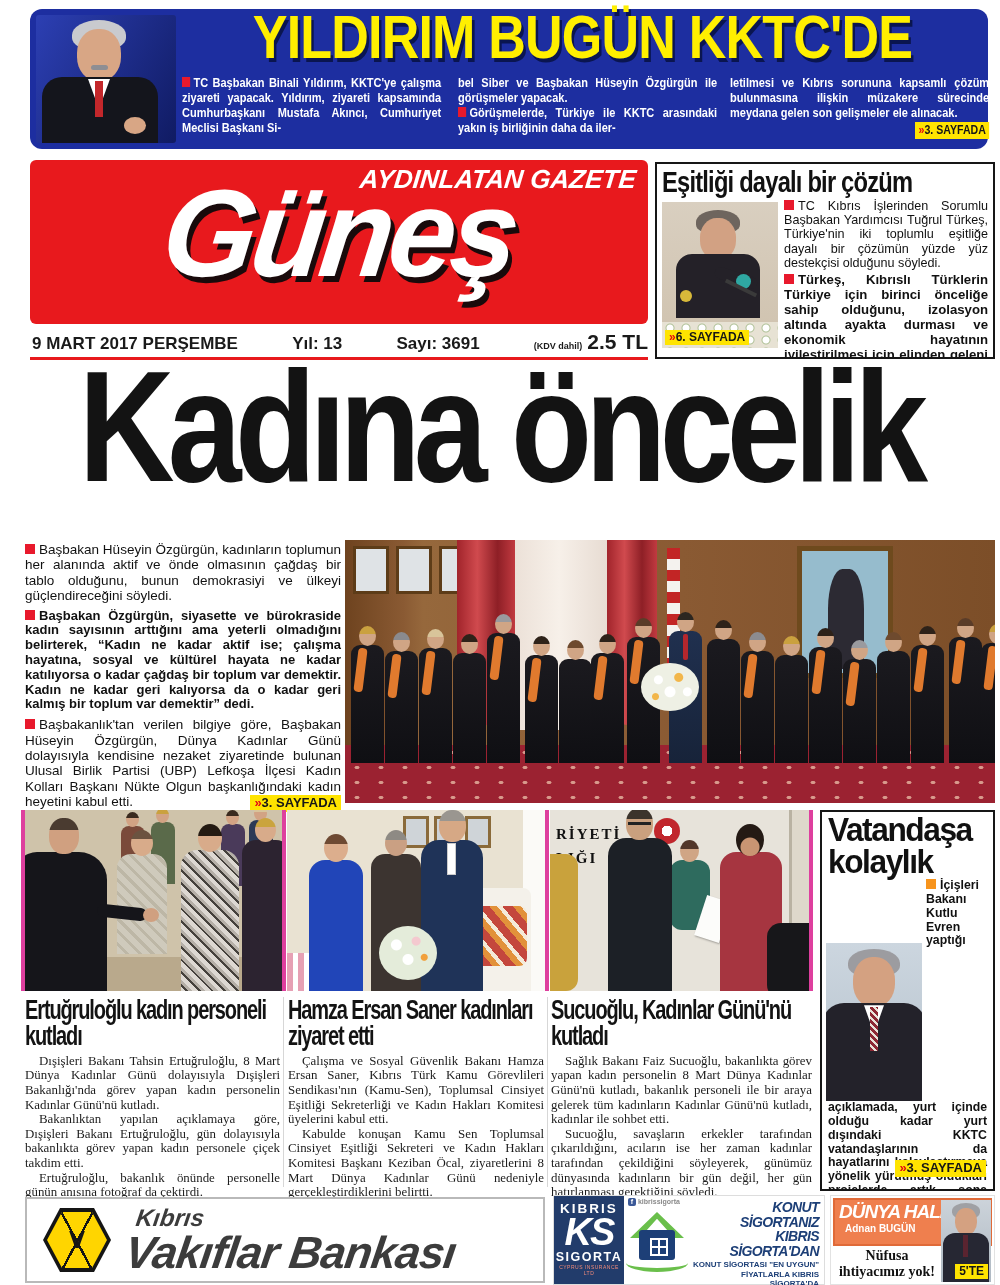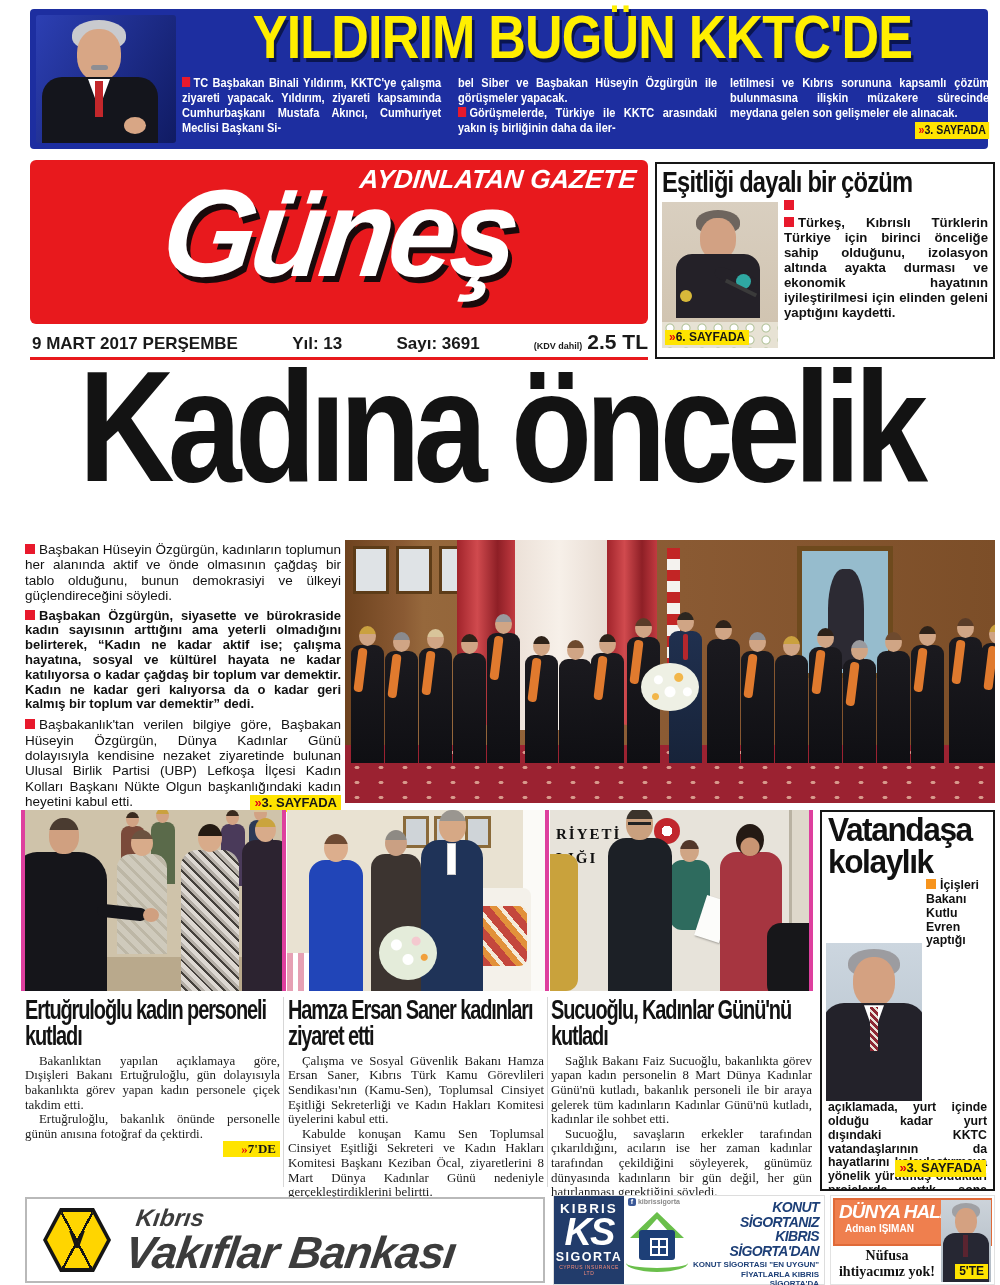--- a/index.html
+++ b/index.html
@@ -8,21 +8,21 @@
   [data-name]{box-sizing:border-box;}
 
   
   .sq{display:inline-block;width:10px;height:10px;background:#e8192c;margin-right:4px;vertical-align:0px;}
   .sq.or{background:#f7941d;}
   .badge{display:inline-block;background:#ffe400;padding:0 4px 1px;font-weight:800;font-size:13px;line-height:1.2;white-space:nowrap;}
   .badge .ar{color:#e30613;font-style:normal;font-weight:900;}
   .badge em{font-style:normal;color:#161616;}
 
   
-  .banner{position:absolute;left:30px;top:9px;width:958px;height:140px;background:#1d2ea0;border-radius:4px;}
+  .banner{position:absolute;left:30px;top:9px;width:958px;height:140px;background:#1d2ea0;border-radius:12px;}
   .banner-headline{position:absolute;left:150px;top:-8px;width:805px;margin:0;text-align:center;white-space:nowrap;
     font-size:62px;font-weight:900;color:#ffef00;letter-spacing:-1px;
     transform:scaleX(.84);transform-origin:50% 0;text-shadow:3px 4px 0 #0a1550;}
   .bcol{position:absolute;top:66px;width:318px;color:#fff;font-size:13.5px;font-weight:700;line-height:1.12;text-align:justify;
     transform:scaleX(.815);transform-origin:0 0;}
   .bcol p{margin:0;}
   #bc1{left:152px;} #bc2{left:428px;} #bc3{left:700px;}
   .bcol .badge{float:right;margin-top:2px;}
   .bphoto{position:absolute;left:6px;top:6px;width:140px;height:128px;overflow:hidden;border-radius:3px;
     background:linear-gradient(120deg,#2c3fb3,#101b63);}
@@ -281,21 +281,21 @@
     <i class="hair" data-name="photo-hair"></i>
     <i class="face" data-name="photo-face"></i>
     <i class="suit" data-name="photo-suit"></i>
     <i class="arm" data-name="photo-arm"></i>
     <i class="mic1" data-name="microphone-icon"></i>
     <i class="mic2" data-name="microphone-icon"></i>
     <i class="stick" data-name="microphone-stand"></i>
     <i class="flowers" data-name="photo-flowers"></i>
     <span class="badge" data-name="page-ref-badge"><b class="ar">»</b><em>6. SAYFADA</em></span>
   </div>
-  <p data-name="equality-paragraph"><span class="sq" data-name="red-bullet-icon"></span></p>
+  <p data-name="equality-paragraph"><span class="sq" data-name="red-bullet-icon"></span><span>TC Kıbrıs İşlerinden Sorumlu Başbakan Yardımcısı Tuğrul Türkeş, Türkiye'nin iki toplumlu eşitliğe dayalı bir çözümün yüzde yüz destekçisi olduğunu söyledi.</span></p>
   <p class="b" data-name="equality-paragraph"><span class="sq" data-name="red-bullet-icon"></span><span>Türkeş, Kıbrıslı Türklerin Türkiye için birinci önceliğe sahip olduğunu, izolasyon altında ayakta durması ve ekonomik hayatının iyileştirilmesi için elinden geleni yaptığını kaydetti.</span></p>
 </section>
 
 <h1 class="mainhl" data-name="main-headline">Kadına öncelik</h1>
 
 <section class="mstory" data-name="main-story">
   <p data-name="main-story-paragraph"><span class="sq" data-name="red-bullet-icon"></span><span>Başbakan Hüseyin Özgürgün, kadınların toplumun her alanında aktif ve önde olmasının çağdaş bir tablo olduğunu, bunun demokrasiyi ve ülkeyi güçlendireceğini söyledi.</span></p>
   <p class="b" data-name="main-story-paragraph"><span class="sq" data-name="red-bullet-icon"></span><span>Başbakan Özgürgün, siyasette ve bürokraside kadın sayısının arttığını ama yeterli olmadığını belirterek, “Kadın ne kadar aktif ise; çalışma hayatına, sosyal ve kültürel hayata ne kadar katılıyorsa o kadar çağdaş bir toplum var demektir. Kadın ne kadar geri kalıyorsa da o kadar geri kalmış bir toplum var demektir” dedi.</span></p>
   <p data-name="main-story-paragraph"><span class="sq" data-name="red-bullet-icon"></span><span>Başbakanlık'tan verilen bilgiye göre, Başbakan Hüseyin Özgürgün, Dünya Kadınlar Günü dolayısıyla kendisine nezaket ziyaretinde bulunan Ulusal Birlik Partisi (UBP) Lefkoşa İlçesi Kadın Kolları Başkanı Nükte Olgun başkanlığındaki kadın heyetini kabul etti.</span>
     <span class="badge" data-name="page-ref-badge"><b class="ar">»</b><em>3. SAYFADA</em></span>
@@ -381,20 +381,21 @@
   <div class="g3" data-name="woman-in-red"></div>
   <div class="chair" data-name="office-chair"></div>
 </div>
 <div class="vdiv" style="left:809px" data-name="magenta-divider"></div>
 
 <div class="crule" style="left:283px" data-name="column-rule"></div>
 <div class="crule" style="left:547px" data-name="column-rule"></div>
 
 <section class="story" id="st1" data-name="story-ertugruloglu">
   <h3 data-name="story-headline">Ertuğruloğlu kadın personeli kutladı</h3>
+  <p data-name="story-paragraph">Dışişleri Bakanı Tahsin Ertuğruloğlu, 8 Mart Dünya Kadınlar Günü dolayısıyla Dışişleri Bakanlığı'nda görev yapan kadın personelin Kadınlar Günü'nü kutladı.</p>
   <p data-name="story-paragraph">Bakanlıktan yapılan açıklamaya göre, Dışişleri Bakanı Ertuğruloğlu, gün dolayısıyla bakanlıkta görev yapan kadın personele çiçek takdim etti.</p>
   <p data-name="story-paragraph"><span>Ertuğruloğlu, bakanlık önünde personelle günün anısına fotoğraf da çektirdi.</span>
     <span class="badge" data-name="page-ref-badge"><b class="ar">»</b><em>7'DE</em></span>
   </p>
 </section>
 
 <section class="story" id="st2" data-name="story-saner">
   <h3 data-name="story-headline">Hamza Ersan Saner kadınları ziyaret etti</h3>
   <p data-name="story-paragraph">Çalışma ve Sosyal Güvenlik Bakanı Hamza Ersan Saner, Kıbrıs Türk Kamu Görevlileri Sendikası'nın (Kamu-Sen), Toplumsal Cinsiyet Eşitliği Sekreterliği ve Kadın Hakları Komitesi üyelerini kabul etti.</p>
   <p data-name="story-paragraph"><span>Kabulde konuşan Kamu Sen Toplumsal Cinsiyet Eşitliği Sekreteri ve Kadın Hakları Komitesi Başkanı Keziban Öcal, ziyaretlerini 8 Mart Dünya Kadınlar Günü nedeniyle gerçekleştirdiklerini belirtti.</span>
@@ -455,21 +456,21 @@
     <div class="r1">KIBRIS SİGORTA'DAN</div>
     <div class="r2">KONUT SİGORTASI "EN UYGUN"</div>
     <div class="r2">FİYATLARLA KIBRIS SİGORTA'DA</div>
 
   </div>
 </div>
 
 <div class="ad3" data-name="dunya-hali-column-promo">
   <div class="dh-top" data-name="column-header">
     <div class="dh-title" data-name="column-title">DÜNYA HALİ</div>
-    <div class="dh-author" data-name="column-author">Adnan IŞIMAN</div>
+    <div class="dh-author" data-name="column-author">Adnan BUGÜN</div>
   </div>
   <div class="dh-lines" data-name="column-teaser">
     <div>Nüfusa</div>
     <div>ihtiyacımız yok!</div>
   </div>
   <div class="dh-photo" data-name="isiman-photo">
     <i class="hair" data-name="photo-hair"></i>
     <i class="face" data-name="photo-face"></i>
     <i class="suit" data-name="photo-suit"></i>
     <i class="tie" data-name="photo-tie"></i>

